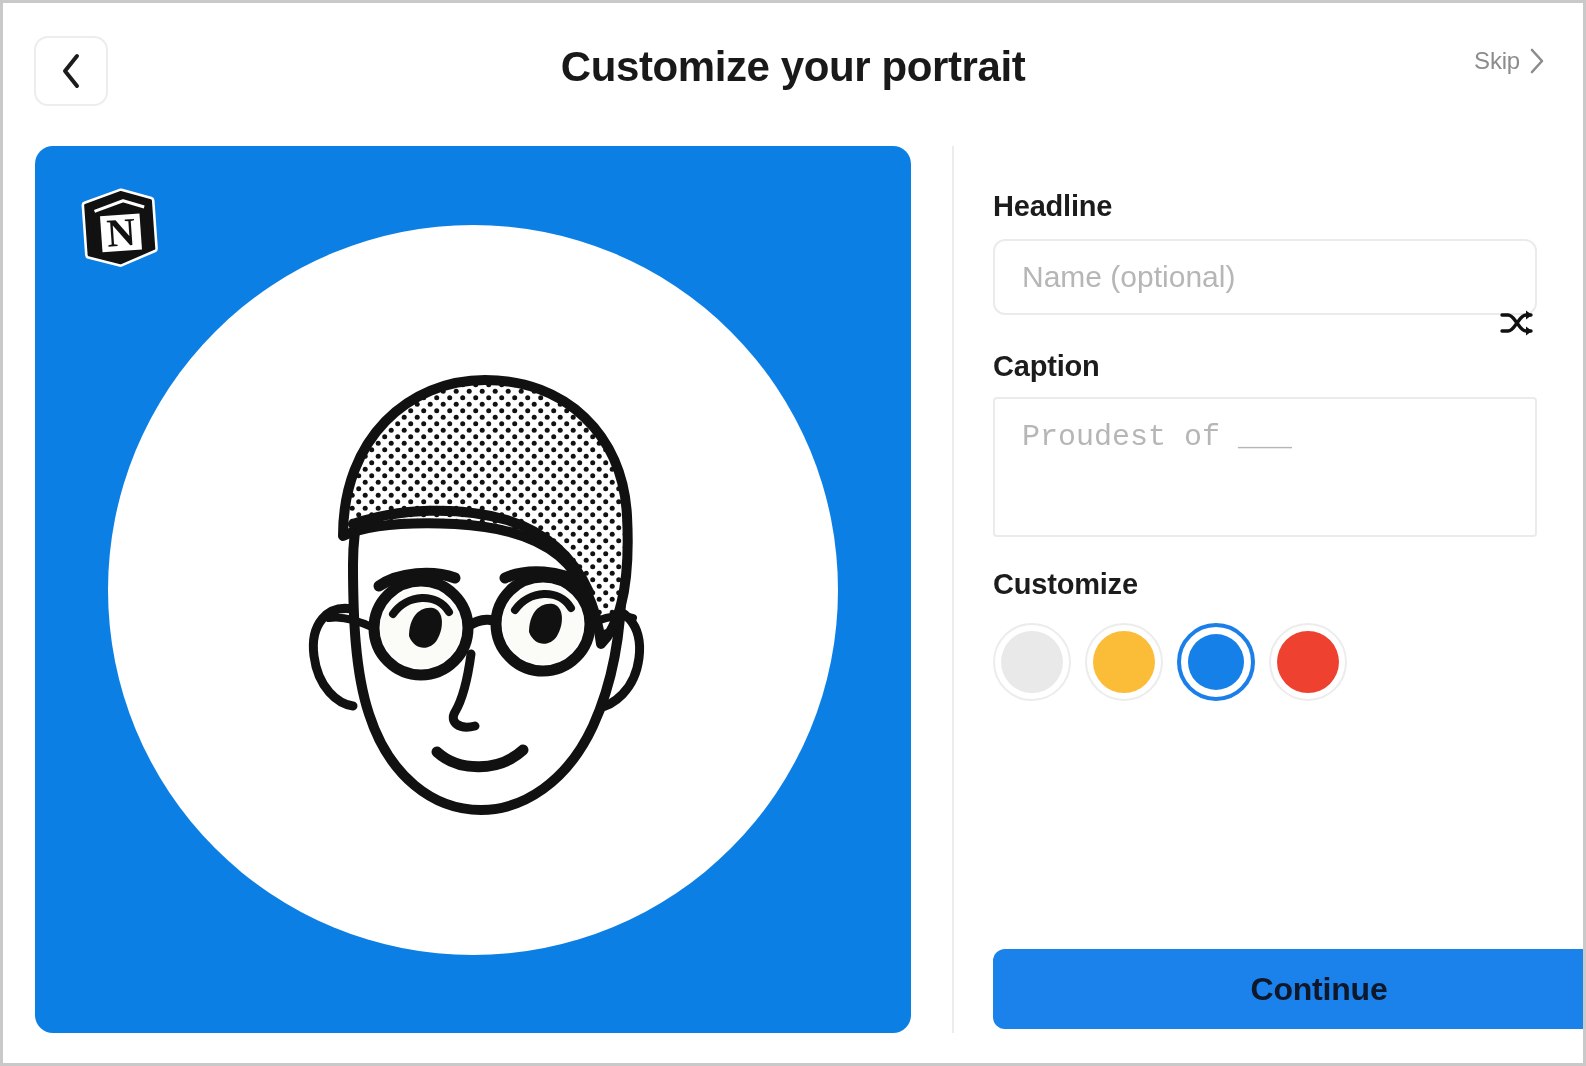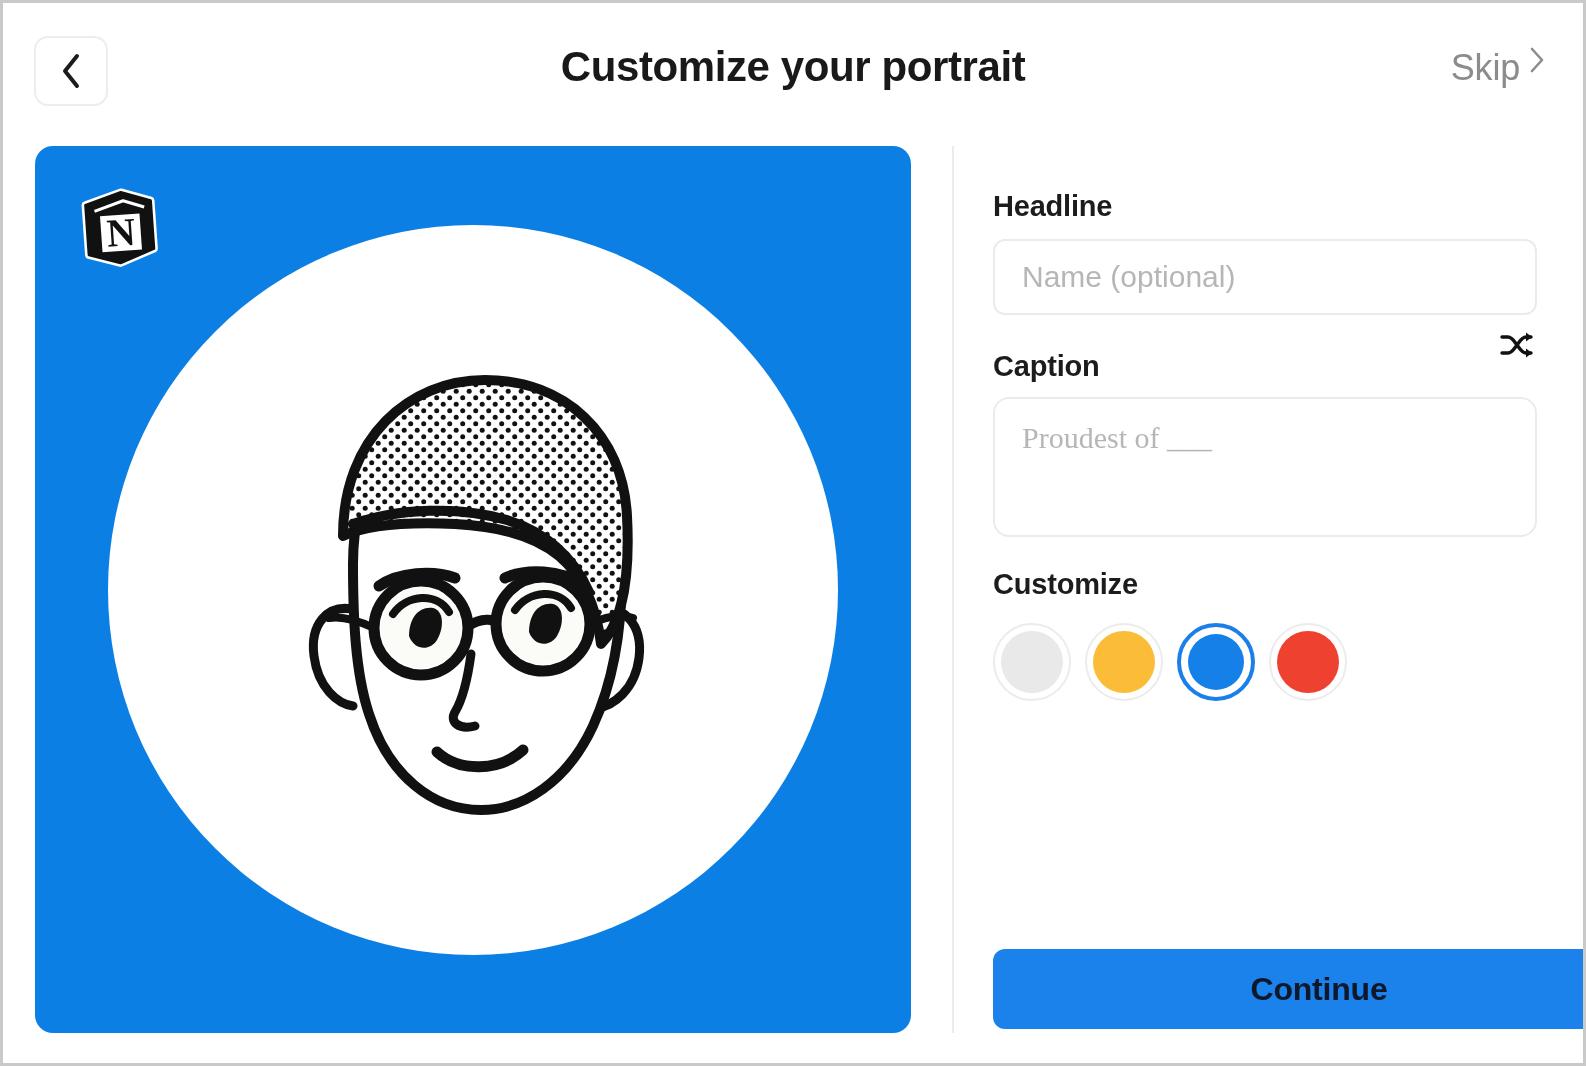--- a/index.html
+++ b/index.html
@@ -42,22 +42,22 @@
     line-height: 128px;
     text-align: center;
     font-size: 42px;
     font-weight: 700;
     color: #191919;
     letter-spacing: -0.4px;
   }
   .skip-link {
     position: absolute;
     right: 38px; top: 44px;
-    display: flex; align-items: flex-start; gap: 9px;
-    font-size: 36px;
+    display: flex; align-items: center; gap: 9px;
+    font-size: 24px;
     color: #8c8c8c;
     cursor: pointer;
     letter-spacing: -0.2px;
   }
   .skip-link svg { display: block; }
 
   
   .preview-card {
     position: absolute;
     left: 32px; top: 143px;
@@ -97,21 +97,21 @@
     width: 544px; height: 887px;
   }
   .field-label {
     font-size: 29px;
     font-weight: 700;
     color: #1c1c1c;
     letter-spacing: -0.2px;
     margin-top: 44px;
   }
   .label-row {
-    display: flex; align-items: center; justify-content: space-between;
+    display: flex; justify-content: space-between;
   }
   .shuffle-button {
     width: 40px; height: 34px;
     display: flex; align-items: center; justify-content: center;
     cursor: pointer;
   }
   .shuffle-button svg { display: block; }
 
   .text-input {
     width: 544px; height: 76px;
@@ -122,24 +122,24 @@
     padding: 0 27px;
     font-family: "Liberation Sans", sans-serif;
     font-size: 30px;
     color: #ef4444;
     outline: none;
   }
   .text-area {
     width: 544px; height: 140px;
     margin-top: 14px;
     border: 2px solid #ebebeb;
-    border-radius: 16px;
+    border-radius: 4px;
     background: #ffffff;
     padding: 20px 27px;
-    font-family: Liberation Serif, serif;
+    font-family: Liberation Mono, monospace;
     font-size: 30px;
     color: #1c1c1c;
     outline: none;
     resize: none;
     line-height: 1.25;
   }
   .text-input::placeholder, .text-area::placeholder { color: #b6b6b6; }
 
   .headline-group { position: absolute; left: 0; top: 0; }
   .caption-group  { position: absolute; left: 0; top: 160px; width: 544px; }

